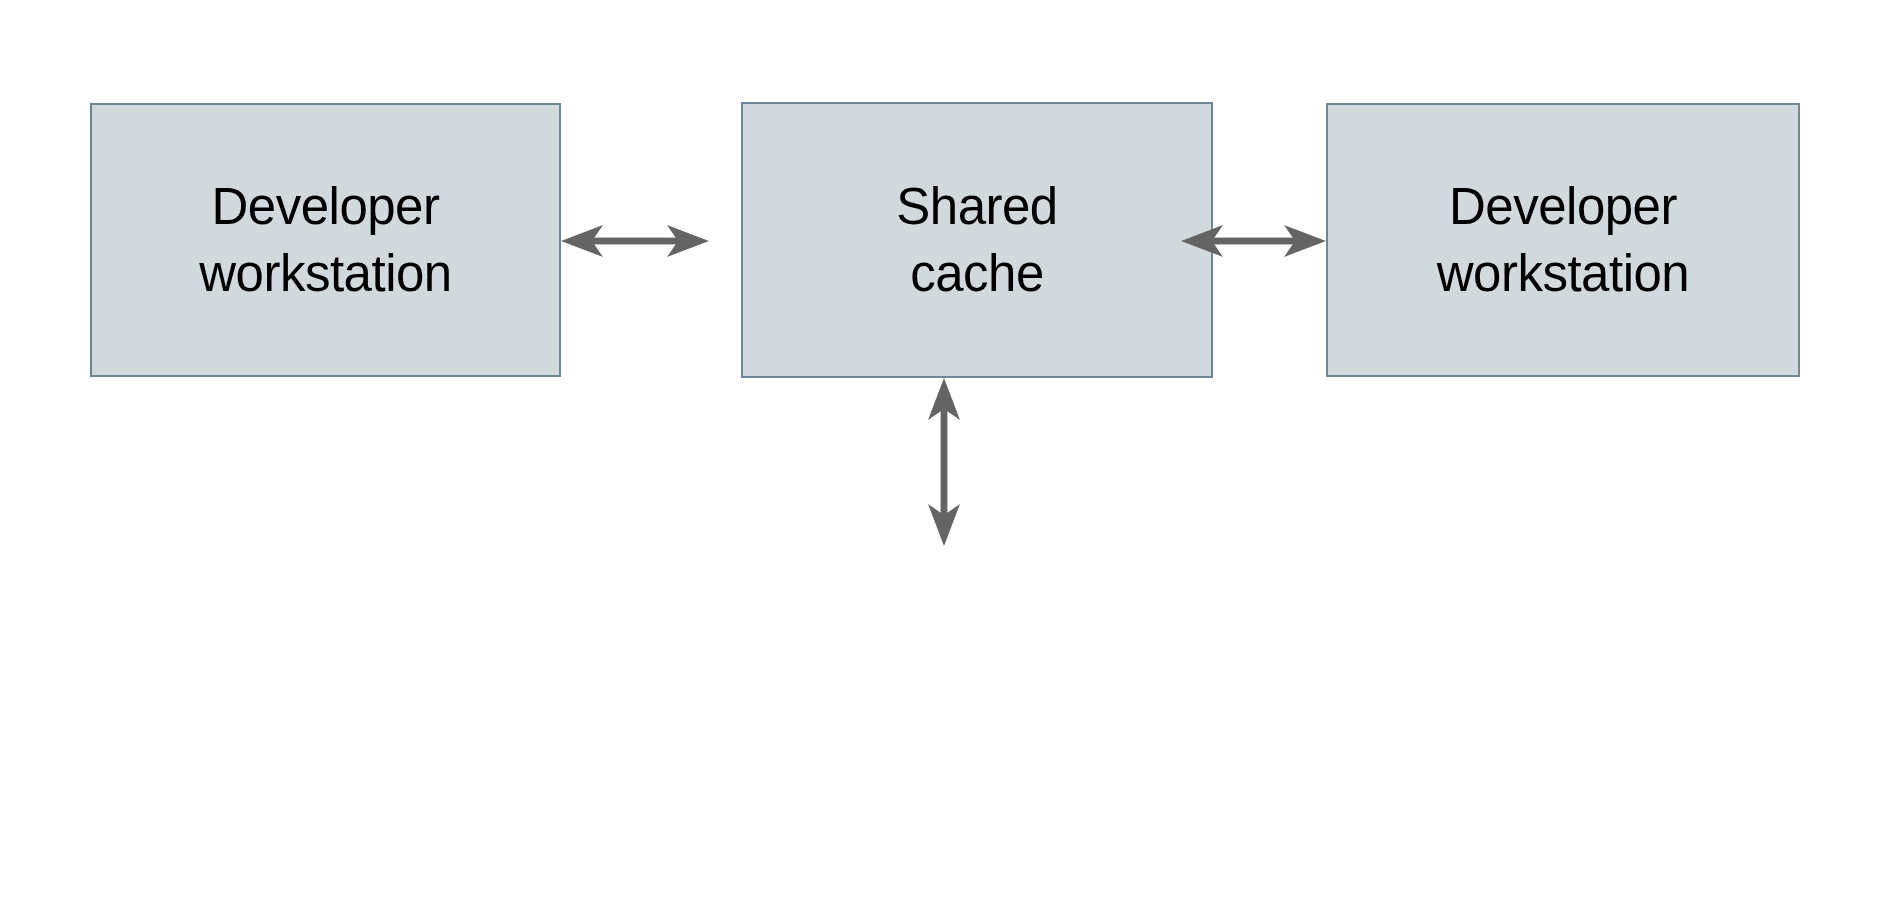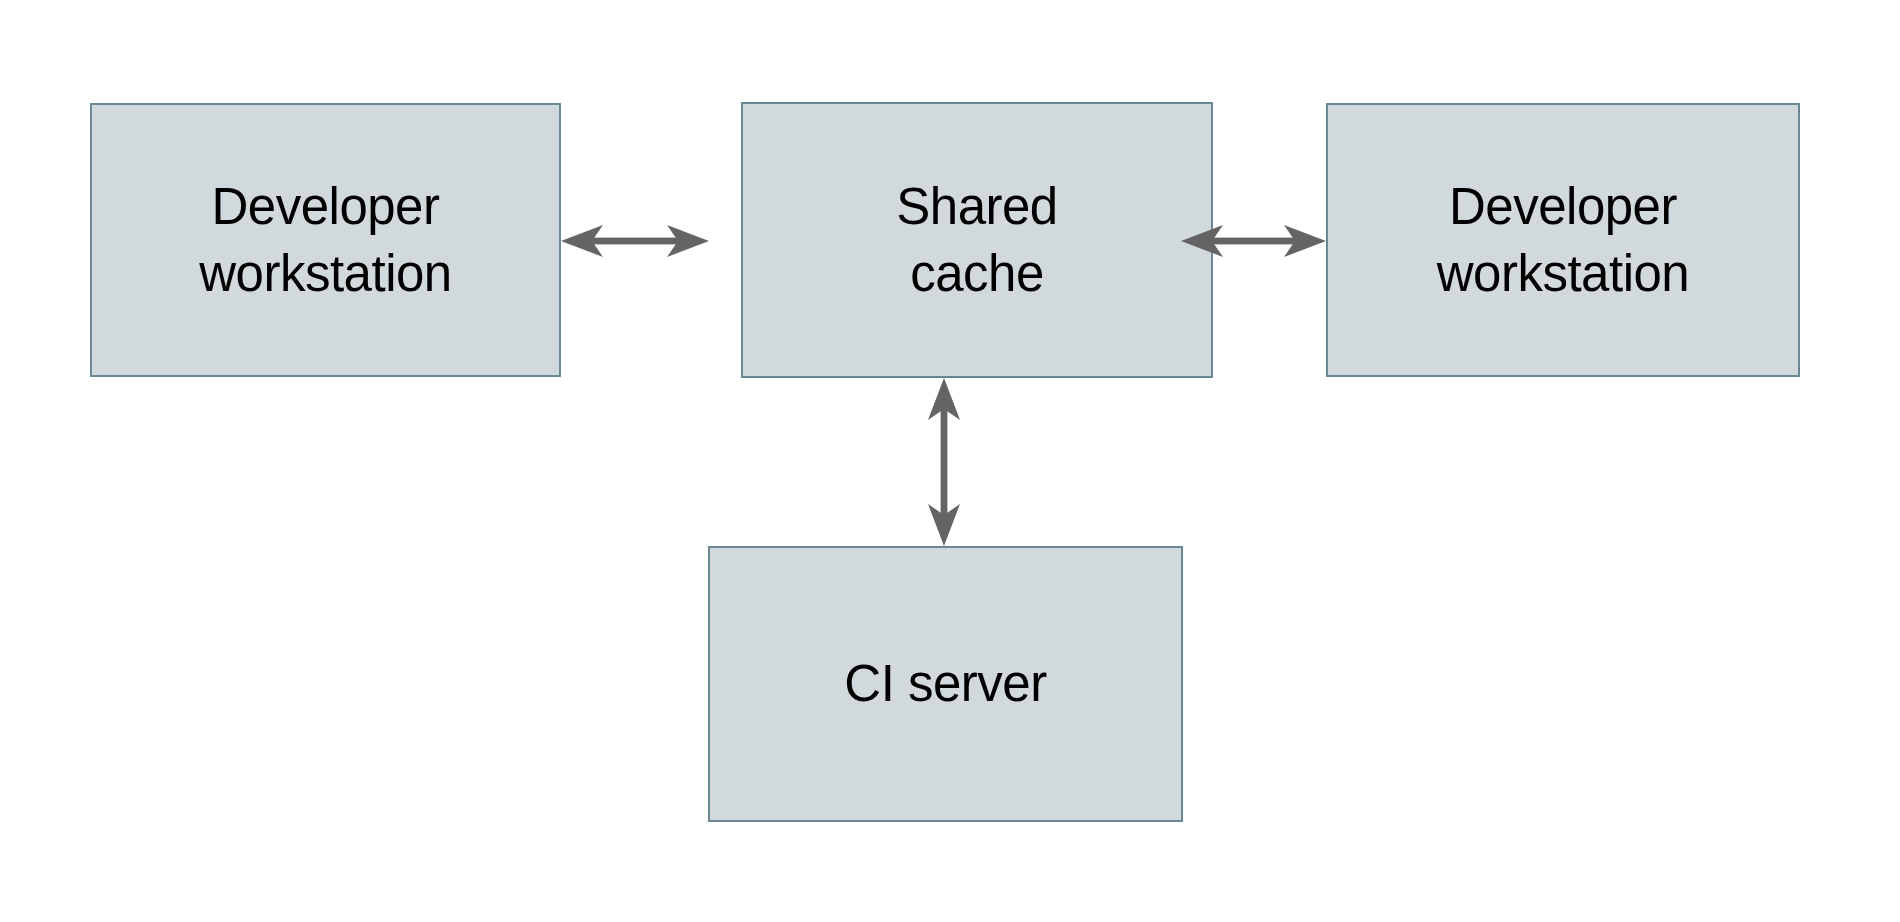--- a/index.html
+++ b/index.html
@@ -63,23 +63,20 @@
   <div class="node" id="node-cache">
     <span class="label">Shared
 cache</span>
   </div>
 
   <div class="node" id="node-dev-right">
     <span class="label">Developer
 workstation</span>
   </div>
 
-  <div class="node" id="node-ci">
-    <span class="label">CI server</span>
-  </div>
 
   <svg class="edge" id="edge-left" viewBox="0 0 148 44" xmlns="http://www.w3.org/2000/svg">
     <rect x="30" y="18.6" width="88" height="6.8" fill="currentColor"></rect>
     <polygon points="0,22 42,6 31,22 42,38" fill="currentColor"></polygon>
     <polygon points="148,22 106,6 117,22 106,38" fill="currentColor"></polygon>
   </svg>
 
   <svg class="edge" id="edge-right" viewBox="0 0 145 44" xmlns="http://www.w3.org/2000/svg">
     <rect x="30" y="18.6" width="85" height="6.8" fill="currentColor"></rect>
     <polygon points="0,22 42,6 31,22 42,38" fill="currentColor"></polygon>

